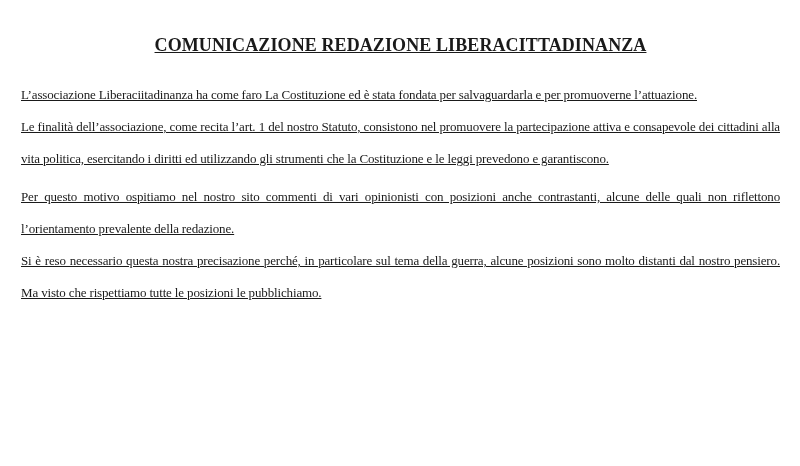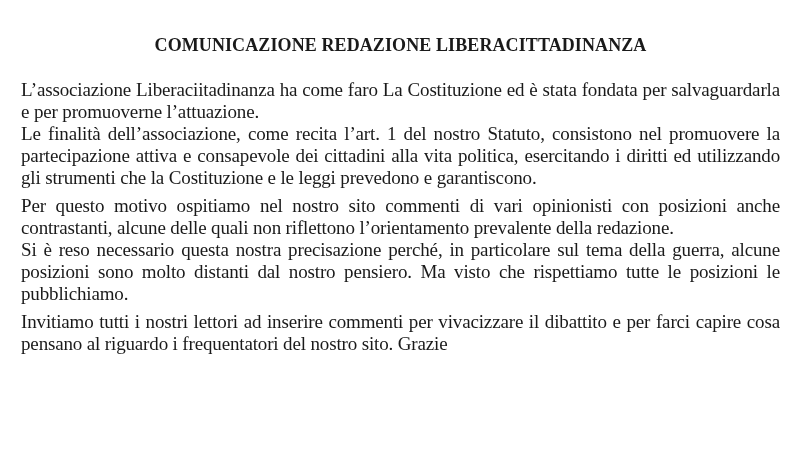--- a/index.html
+++ b/index.html
@@ -13,33 +13,34 @@
     overflow: hidden;
     font-family: "Liberation Serif", "DejaVu Serif", serif;
     color: #1a1a1a;
   }
   .page {
     box-sizing: border-box;
     width: 800px;
     height: 466px;
     padding: 34px 20px 0 21px;
     background: #ffffff;
+    text-decoration: underline;
   }
   .doc-title {
     font-size: 18px;
     font-weight: bold;
     text-align: center;
     line-height: 22px;
     margin: 0 0 23px 0;
     letter-spacing: 0.1px;
     white-space: nowrap;
   }
   .para {
-    font-size: 19px;
-    line-height: 22px;
+    font-size: 13px;
+    line-height: 32px;
     letter-spacing: -0.15px;
     text-align: justify;
     margin: 0;
   }
   .blank-line-before {
     margin-top: 6px;
   }
 </style>
 </head>
 <body>
@@ -50,15 +51,14 @@
 
   <p class="para">L’associazione Liberaciitadinanza ha come faro La Costituzione ed è stata fondata per salvaguardarla e per promuoverne l’attuazione.</p>
 
   <p class="para">Le finalità dell’associazione, come recita l’art. 1 del nostro Statuto, consistono nel promuovere la partecipazione attiva e consapevole dei cittadini alla vita politica, esercitando i diritti ed utilizzando gli strumenti che la Costituzione e le leggi prevedono e garantiscono.</p>
 
 
   <p class="para blank-line-before">Per questo motivo ospitiamo nel nostro sito commenti di vari opinionisti con posizioni anche contrastanti, alcune delle quali  non riflettono l’orientamento prevalente della redazione.</p>
 
   <p class="para">Si è reso necessario questa nostra precisazione perché, in particolare sul tema della guerra, alcune posizioni sono  molto distanti dal nostro pensiero. Ma visto che rispettiamo tutte le posizioni le pubblichiamo.</p>
 
-  <p class="para blank-line-before">Invitiamo tutti i nostri lettori ad inserire commenti per vivacizzare il dibattito e per farci capire cosa pensano al riguardo i frequentatori del nostro sito. Grazie</p>
 
 </div>
 
 </body></html>

